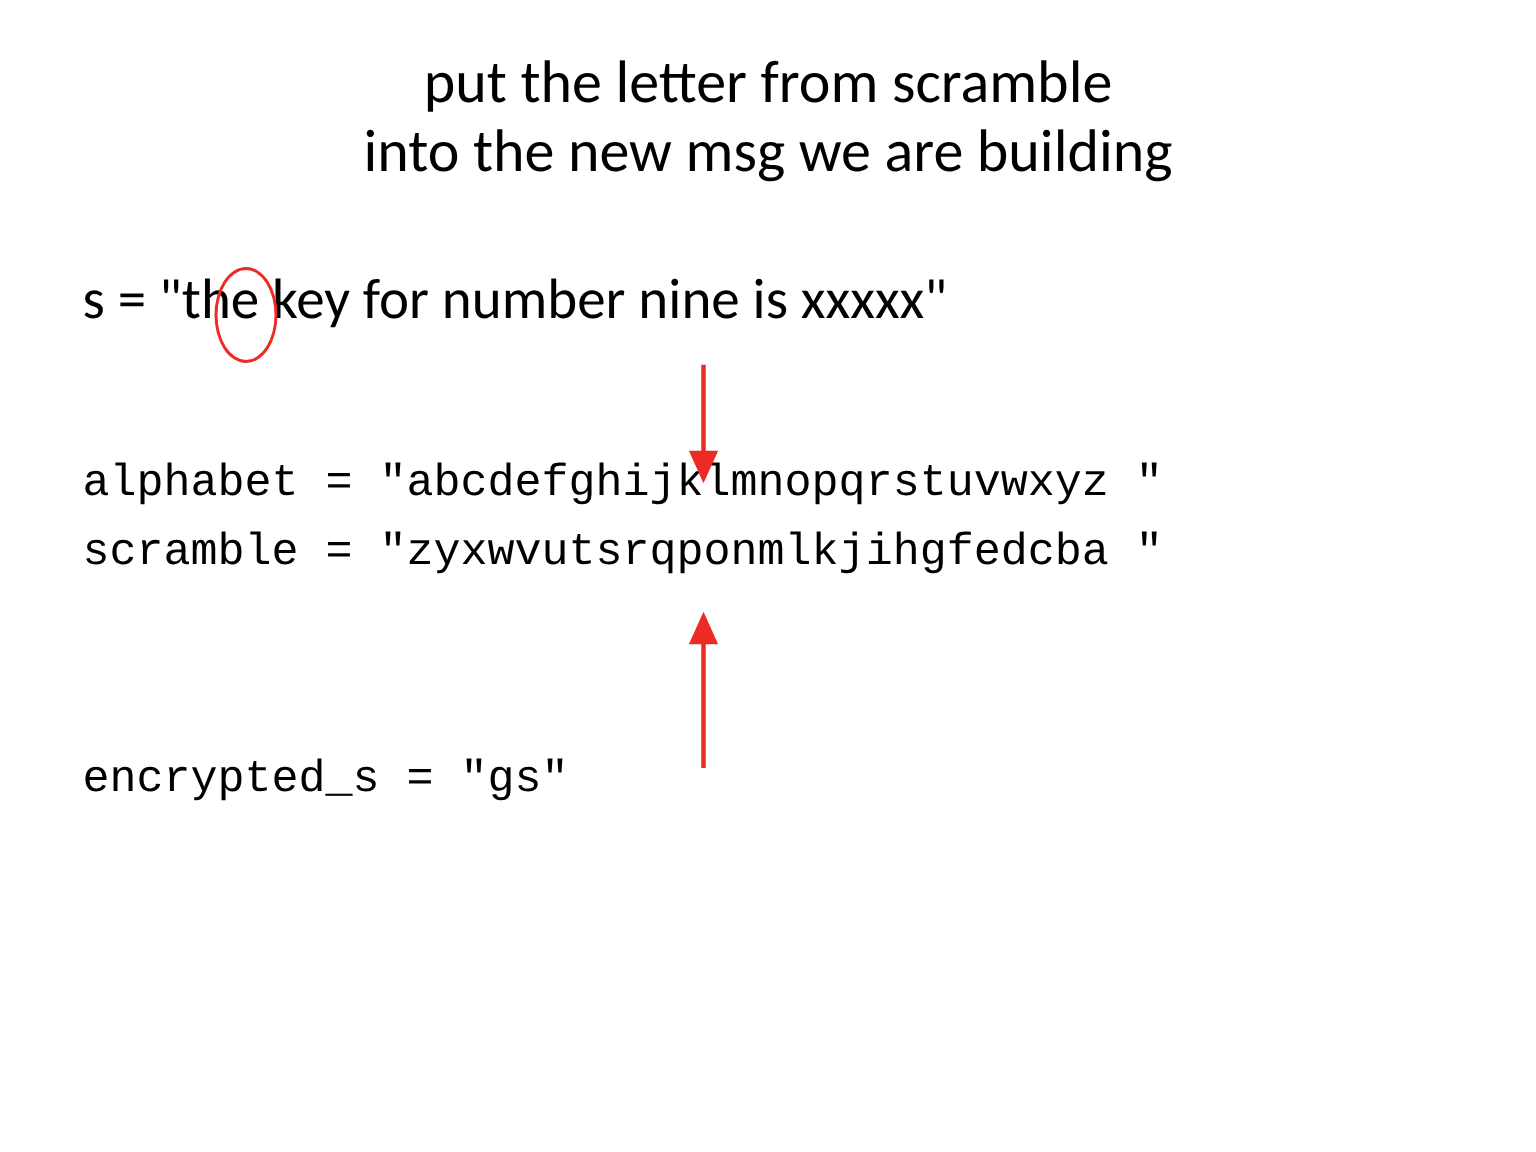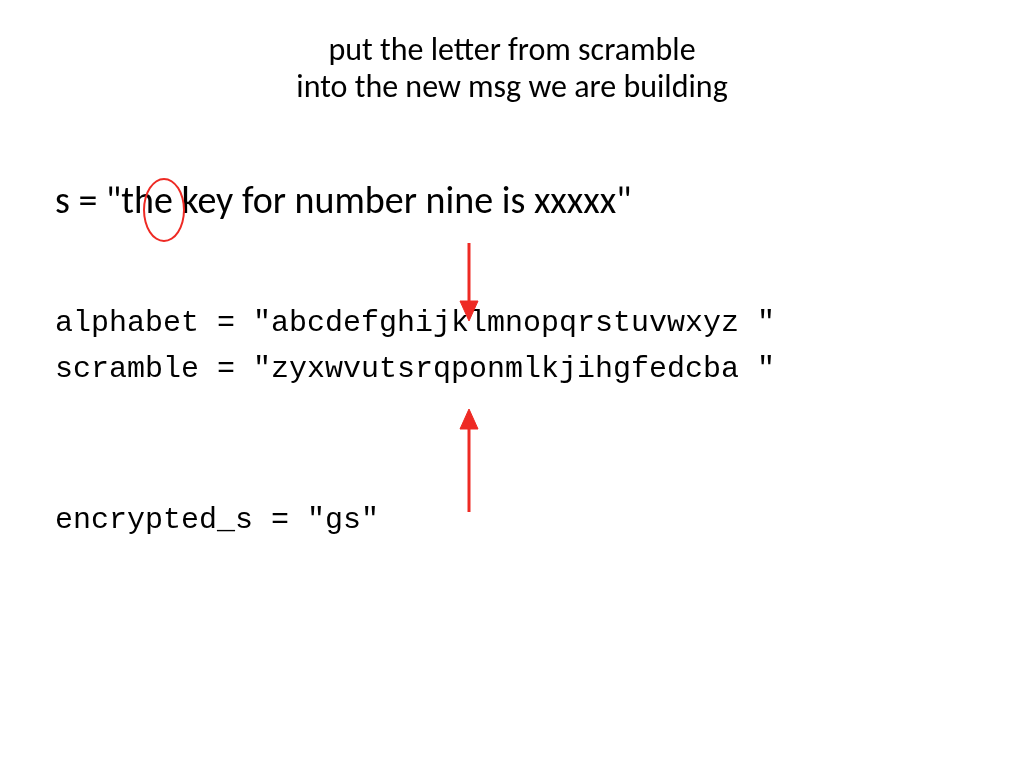--- a/index.html
+++ b/index.html
@@ -15,21 +15,21 @@
     position: relative;
     width: 1024px;
     height: 768px;
   }
   .title {
     position: absolute;
     top: 32px;
     left: 0;
     width: 1024px;
     text-align: center;
-    font-size: 32px;
+    font-size: 40px;
     color: #000;
     line-height: 1.15;
   }
   .body {
     position: absolute;
     top: 180px;
     left: 55px;
     width: 920px;
   }
   .s-line {

